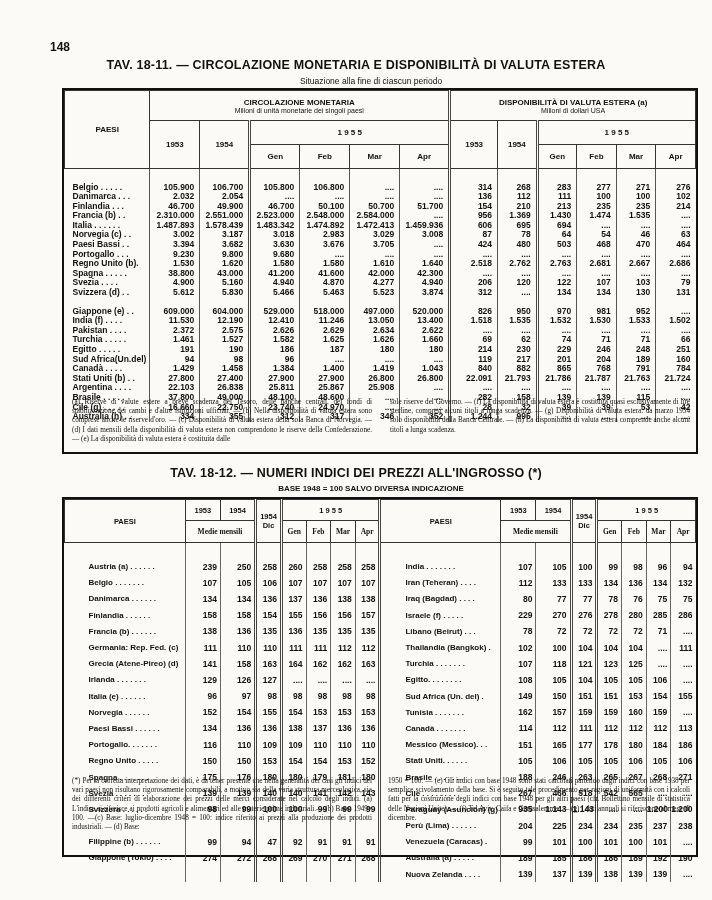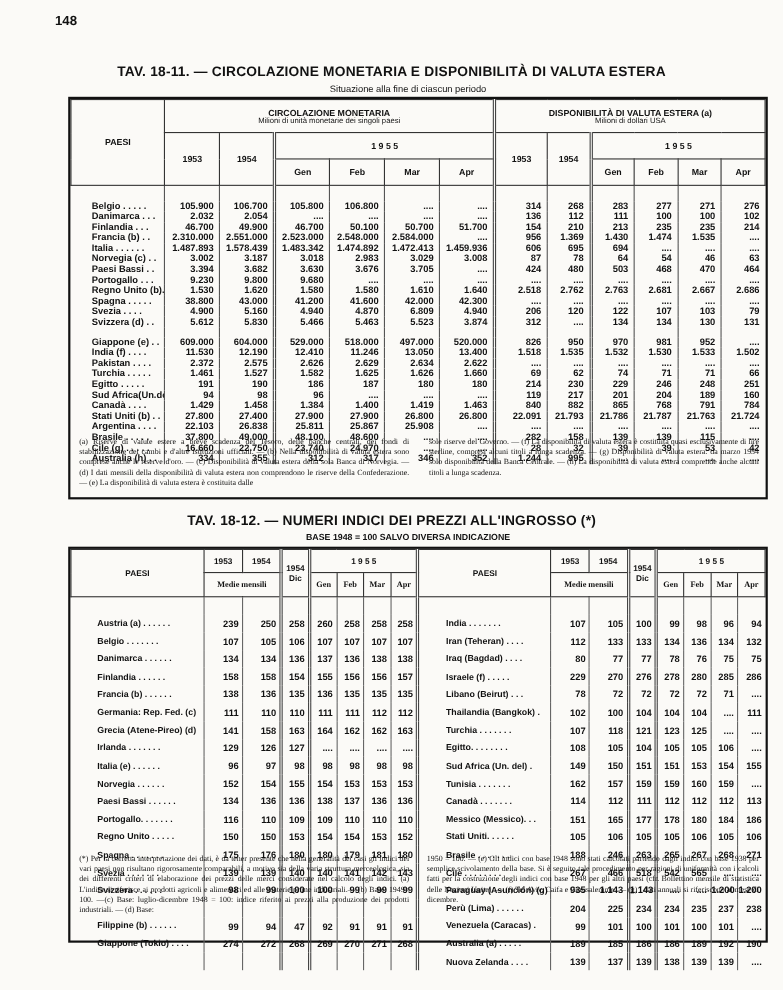--- a/index.html
+++ b/index.html
@@ -1,25 +1,25 @@
 <!DOCTYPE html>
 <html><head>
 <meta charset="utf-8">
 <style>
   html,body{margin:0;padding:0;background:#fbfaf7;}
   body{width:712px;height:900px;position:relative;overflow:hidden;font-family:"Liberation Sans",sans-serif;color:#111;}
-  .page-num{position:absolute;left:50px;top:12px;font-weight:bold;font-size:12px;}
+  .page-num{position:absolute;left:50px;top:40px;font-weight:bold;font-size:12px;}
   .tbl-title{position:absolute;left:0;width:712px;text-align:center;font-weight:bold;font-size:12.5px;letter-spacing:0.2px;}
   .tbl-sub{position:absolute;left:0;width:712px;text-align:center;font-size:8.5px;padding-left:15px;}
   .box{position:absolute;border:2px solid #111;box-sizing:border-box;background:#fbfaf7;}
   table{border-collapse:collapse;width:100%;table-layout:fixed;}
   th,td{padding:0;}
   .t1 th{font-size:8px;font-weight:bold;border:1px solid #333;text-align:center;}
   .t1 td{font-size:8.5px;font-weight:bold;text-align:right;padding-right:5px;line-height:9.6px;border-left:1px solid #555;font-family:"Liberation Sans",sans-serif;}
-  .t1 td.name{text-align:left;padding-left:19px;border-left:none;white-space:nowrap;overflow:hidden;}
+  .t1 td.name{text-align:left;padding-left:8px;border-left:none;white-space:nowrap;overflow:hidden;}
   .t1 td.dbl{border-left:3px double #444;}
   .t1 th.dbl{border-left:3px double #444;}
   .t1 tr.gap td{height:9px;}
   .t2 th{font-size:7.5px;font-weight:bold;border:1px solid #333;text-align:center;}
   .t2 td{font-size:8.5px;font-weight:bold;text-align:right;padding-right:3px;height:16.2px;border-left:1px solid #666;}
   .t2 td.name{text-align:left;padding-left:24px;border-left:none;white-space:nowrap;overflow:hidden;font-size:8px;margin-left:24px;}
   .t2 td.dbl,.t2 th.dbl{border-left:3px double #444;}
   .t2 tr.gap td{height:8px;}
   .notes{position:absolute;font-size:7.2px;line-height:9.2px;font-family:"Liberation Serif",serif;text-align:justify;}
   .small{font-weight:normal;font-size:7px;}
@@ -245,21 +245,21 @@
           <td>....</td>
           <td>....</td>
           <td>....</td>
         </tr>
         <tr>
           <td class="name">Svezia . . . .</td>
           <td>4.900</td>
           <td>5.160</td>
           <td class="dbl">4.940</td>
           <td>4.870</td>
-          <td>6.809</td>
+          <td>4.277</td>
           <td>4.940</td>
           <td class="dbl">206</td>
           <td>120</td>
           <td class="dbl">122</td>
           <td>107</td>
           <td>103</td>
           <td>79</td>
         </tr>
         <tr>
           <td class="name">Svizzera (d) . .</td>
@@ -381,21 +381,21 @@
           <td>189</td>
           <td>160</td>
         </tr>
         <tr>
           <td class="name">Canadà . . . .</td>
           <td>1.429</td>
           <td>1.458</td>
           <td class="dbl">1.384</td>
           <td>1.400</td>
           <td>1.419</td>
-          <td>1.463</td>
+          <td>1.043</td>
           <td class="dbl">840</td>
           <td>882</td>
           <td class="dbl">865</td>
           <td>768</td>
           <td>791</td>
           <td>784</td>
         </tr>
         <tr>
           <td class="name">Stati Uniti (b) . .</td>
           <td>27.800</td>

